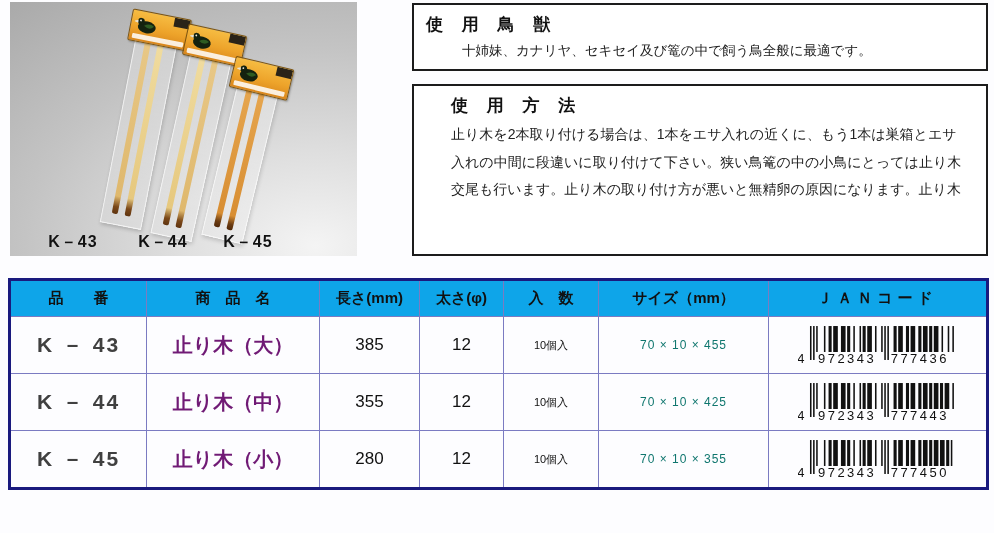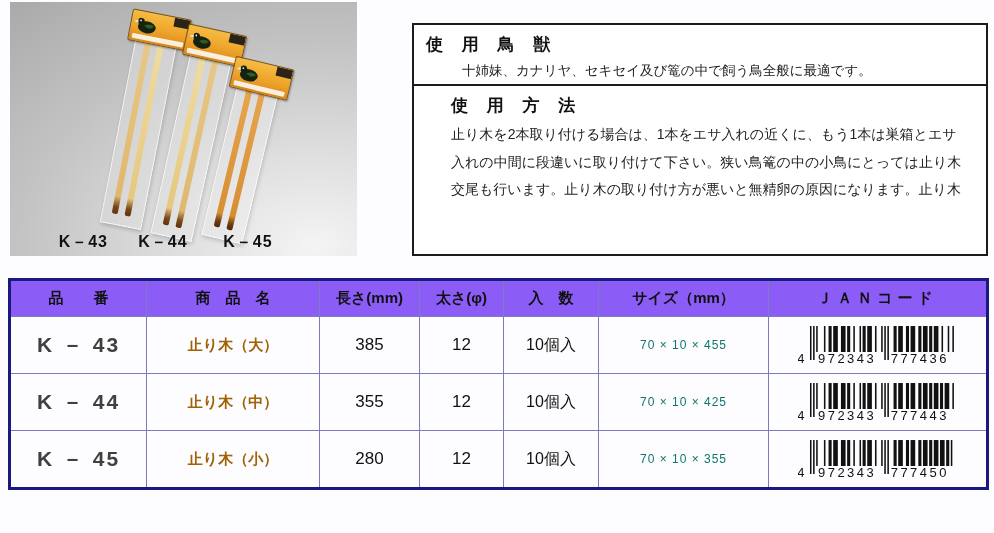--- a/index.html
+++ b/index.html
@@ -65,27 +65,27 @@
     position:absolute;left:8px;top:278px;width:978px;height:203px;
     border:3px solid #1a1a7e;box-sizing:content-box;
     background:#fbfbff;
     border-collapse:collapse;table-layout:fixed;
   }
   .spec-table th,.spec-table td{
     border:1px solid #7b7bc2;text-align:center;vertical-align:middle;
     padding:0;overflow:hidden;
   }
   .spec-table thead th{
-    height:35px;background:#8b5cf6;font-size:15px;font-weight:bold;color:#111;
+    height:35px;background:#0ea5e9;font-size:15px;font-weight:bold;color:#111;
   }
   .spec-table tbody td{height:56px;background:#fdfdff;}
   .cell-code{font-size:21px;font-weight:bold;letter-spacing:2px;color:#404040;}
-  .cell-name{font-size:15px;font-weight:bold;color:#a16207;}
+  .cell-name{font-size:20px;font-weight:bold;color:#701a75;}
   .cell-num{font-size:17px;color:#111;}
-  .cell-qty{font-size:16px;color:#111;}
+  .cell-qty{font-size:11px;color:#111;}
   .cell-size{font-size:12px;color:#0f766e;letter-spacing:1px;}
   .jan-header{letter-spacing:5px;}
   .barcode-wrap{display:flex;justify-content:center;align-items:center;height:100%;}
 </style>
 </head>
 <body>
 
 <div class="photo">
 
   <div class="package" style="left:102px;top:10px;width:58px;height:216px;transform:rotate(11deg);transform-origin:50% 50%;">
@@ -132,26 +132,26 @@
         <ellipse cx="13" cy="11" rx="9" ry="6" fill="#14220f"></ellipse>
         <circle cx="6.5" cy="6" r="3.4" fill="#14220f"></circle>
         <polygon points="3.5,5 -1,7 3.8,8" fill="#e8e4d8"></polygon>
         <circle cx="6" cy="5.3" r="0.9" fill="#e8e4d8"></circle>
         <path d="M10 10 q5 -4 10 -1 q-4 5 -10 1z" fill="#2e5c22"></path>
       </svg>
       <div class="strip"></div>
     </div>
   </div>
 
-  <div class="photo-label" style="left:28px;text-align:right;">K－43</div>
+  <div class="photo-label" style="left:28px;">K－43</div>
   <div class="photo-label" style="left:118px;">K－44</div>
   <div class="photo-label" style="left:203px;">K－45</div>
 </div>
 
-<div class="info-box" style="top:3px;height:68px;margin-top:20px;">
+<div class="info-box" style="top:3px;height:68px;">
   <div class="title">使 用 鳥 獣</div>
   <div class="line">十姉妹、カナリヤ、セキセイ及び篭の中で飼う鳥全般に最適です。</div>
 </div>
 
 <div class="info-box" style="top:84px;height:172px;padding-left:37px;">
   <div class="title">使 用 方 法</div>
   <div class="bodyline">止り木を2本取り付ける場合は、1本をエサ入れの近くに、もう1本は巣箱とエサ</div>
   <div class="bodyline">入れの中間に段違いに取り付けて下さい。狭い鳥篭の中の小鳥にとっては止り木</div>
   <div class="bodyline">交尾も行います。止り木の取り付け方が悪いと無精卵の原因になります。止り木</div>
 </div>

